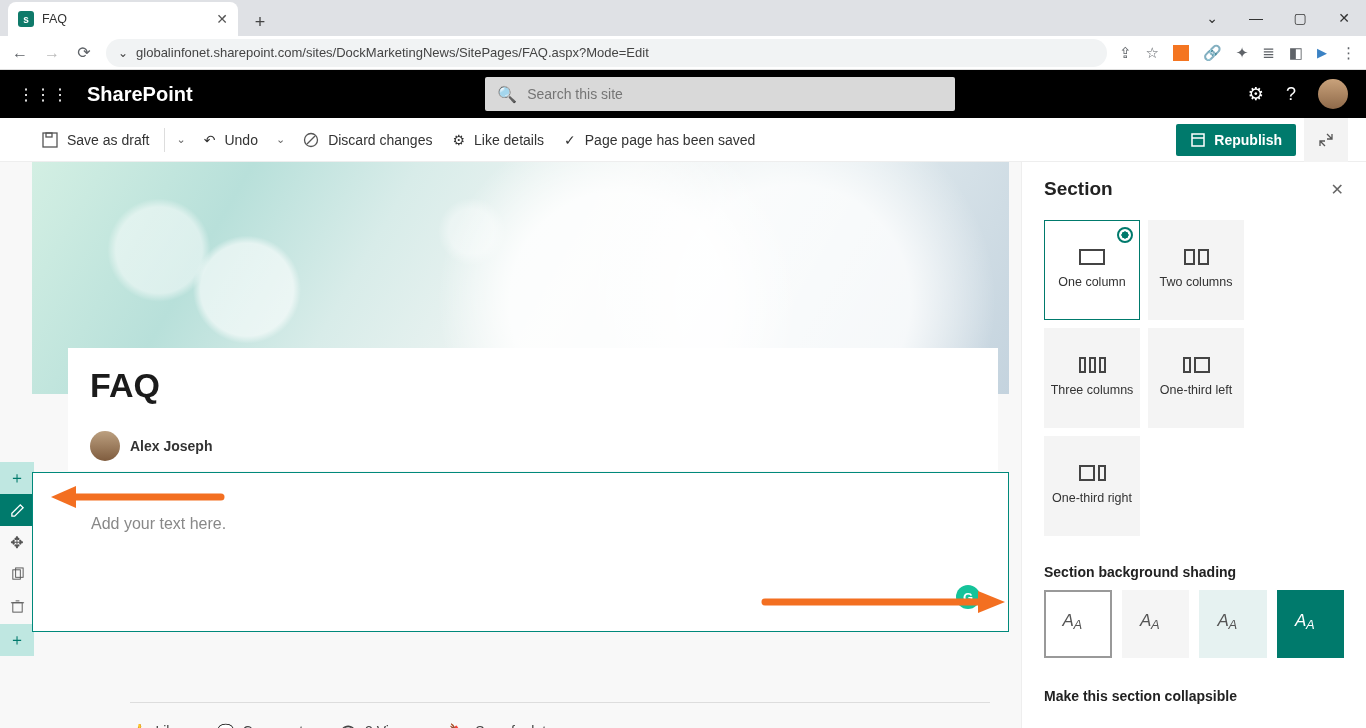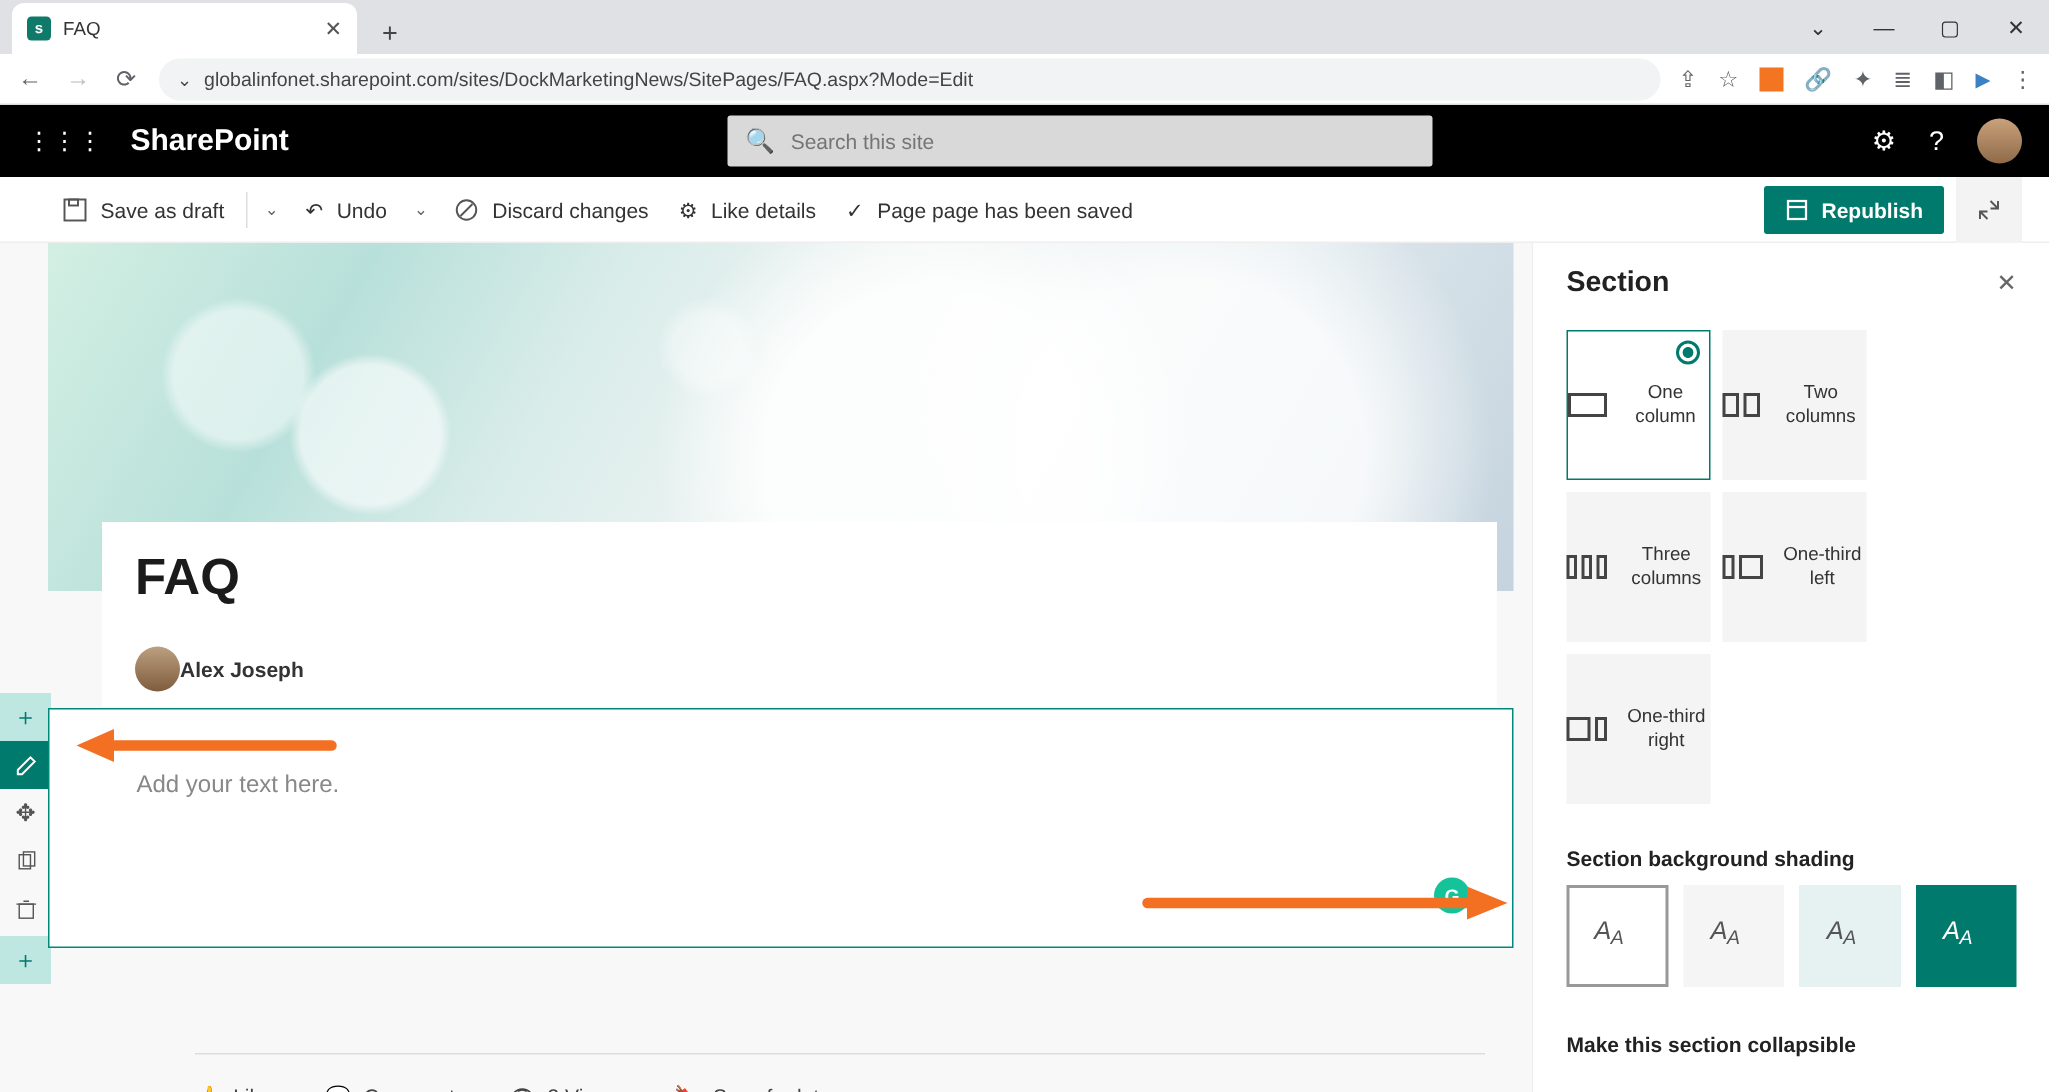--- a/index.html
+++ b/index.html
@@ -40,21 +40,21 @@
 .republish { background: #007a6c; color: #fff; height: 32px; padding: 0 14px; display: flex; align-items: center; gap: 8px; font-weight: 600; border-radius: 2px; margin-left: 8px; }
 .collapse-btn { width: 44px; height: 44px; background: #f3f3f3; display: flex; align-items: center; justify-content: center; margin-left: 8px; cursor: pointer; }
 
 
 .workspace { display: flex; height: 566px; }
 .canvas-wrap { width: 1021px; background: #f8f8f8; position: relative; overflow: hidden; }
 .hero { position: absolute; left: 32px; top: 0; width: 977px; height: 232px; background: linear-gradient(120deg, #d3efe3 0%, #b8e0da 20%, #d8ece9 35%, #f1f5f4 55%, #dfe9ed 75%, #c4d3de 100%); }
 .hero::before { content: ""; position: absolute; inset: 0; background: radial-gradient(circle at 22% 55%, rgba(255,255,255,0.6) 0 6%, transparent 7%), radial-gradient(circle at 13% 38%, rgba(255,255,255,0.5) 0 5%, transparent 6%), radial-gradient(circle at 60% 60%, rgba(255,255,255,0.85) 0 18%, transparent 30%), radial-gradient(circle at 78% 60%, rgba(255,255,255,0.8) 0 15%, transparent 26%), radial-gradient(circle at 45% 30%, rgba(255,255,255,0.4) 0 4%, transparent 6%); }
 .title-card { position: absolute; left: 68px; top: 186px; width: 930px; background: #fff; padding: 18px 22px 10px; }
 .title-card h1 { font-size: 34px; font-weight: 700; color: #1b1b1b; }
-.author-row { display: flex; align-items: center; gap: 0; margin-top: 26px; font-size: 14px; font-weight: 600; color: #333; }
+.author-row { display: flex; align-items: center; gap: 10px; margin-top: 26px; font-size: 14px; font-weight: 600; color: #333; }
 .author-av { width: 30px; height: 30px; border-radius: 50%; background: linear-gradient(#bca080, #7f5c3e); }
 
 
 .edit-rail { position: absolute; left: 0; top: 300px; width: 34px; display: flex; flex-direction: column; }
 .rail-btn { width: 34px; height: 32px; display: flex; align-items: center; justify-content: center; color: #555; cursor: pointer; }
 .rail-btn.teal-bg { background: #bfe7e1; color: #007a6c; }
 .rail-btn.teal-solid { background: #007a6c; color: #fff; }
 .rail-add-bottom { position: absolute; left: 0; top: 462px; width: 34px; height: 32px; background: #bfe7e1; color: #007a6c; display: flex; align-items: center; justify-content: center; cursor: pointer; }
 
 .section-box { position: absolute; left: 32px; top: 310px; width: 977px; height: 160px; border: 1px solid #00897b; background: #fff; }
@@ -69,21 +69,21 @@
 .reactions { position: absolute; left: 130px; top: 540px; width: 860px; border-top: 1px solid #ddd; padding-top: 20px; display: flex; gap: 36px; font-size: 14px; color: #444; }
 .react { display: flex; align-items: center; gap: 8px; cursor: pointer; }
 
 
 .panel { width: 345px; background: #fff; border-left: 1px solid #eee; padding: 16px 22px; overflow: auto; }
 .panel-head { display: flex; align-items: center; justify-content: space-between; margin-bottom: 20px; }
 .panel-head h2 { font-size: 19px; font-weight: 600; color: #222; }
 .panel-close { font-size: 16px; color: #666; cursor: pointer; }
 .panel-label { font-size: 14px; font-weight: 600; color: #222; margin-bottom: 10px; }
 .layout-grid { display: flex; flex-wrap: wrap; gap: 8px; margin-bottom: 28px; }
-.layout-opt { width: 96px; height: 100px; background: #f4f4f4; display: flex; flex-direction: row; align-items: center; justify-content: center; gap: 10px; font-size: 12.5px; color: #333; text-align: center; cursor: pointer; line-height: 1.25; }
+.layout-opt { width: 96px; height: 100px; background: #f4f4f4; display: flex; flex-direction: column; align-items: center; justify-content: center; gap: 10px; font-size: 12.5px; color: #333; text-align: center; cursor: pointer; line-height: 1.25; }
 .layout-opt.selected { background: #fff; border: 1px solid #007a6c; position: relative; }
 .layout-opt.selected::after { content: ""; position: absolute; top: 6px; right: 6px; width: 12px; height: 12px; border: 2px solid #007a6c; border-radius: 50%; background: radial-gradient(circle, #007a6c 0 40%, transparent 45%); }
 .layout-ic { display: flex; gap: 3px; }
 .layout-ic span { display: block; border: 2px solid #444; height: 16px; }
 .bg-grid { display: flex; gap: 10px; margin-bottom: 30px; }
 .bg-opt { width: 68px; height: 68px; background: #f5f5f5; display: flex; align-items: center; justify-content: center; font-size: 18px; color: #555; cursor: pointer; position: relative; }
 .bg-opt.selected { background: #fff; border: 2px solid #999; }
 .bg-opt.teal { background: #007a6c; color: #fff; }
 .bg-opt.lteal { background: #e6f2f1; }
 .bg-opt .aa { font-style: italic; font-size: 13px; position: relative; }

